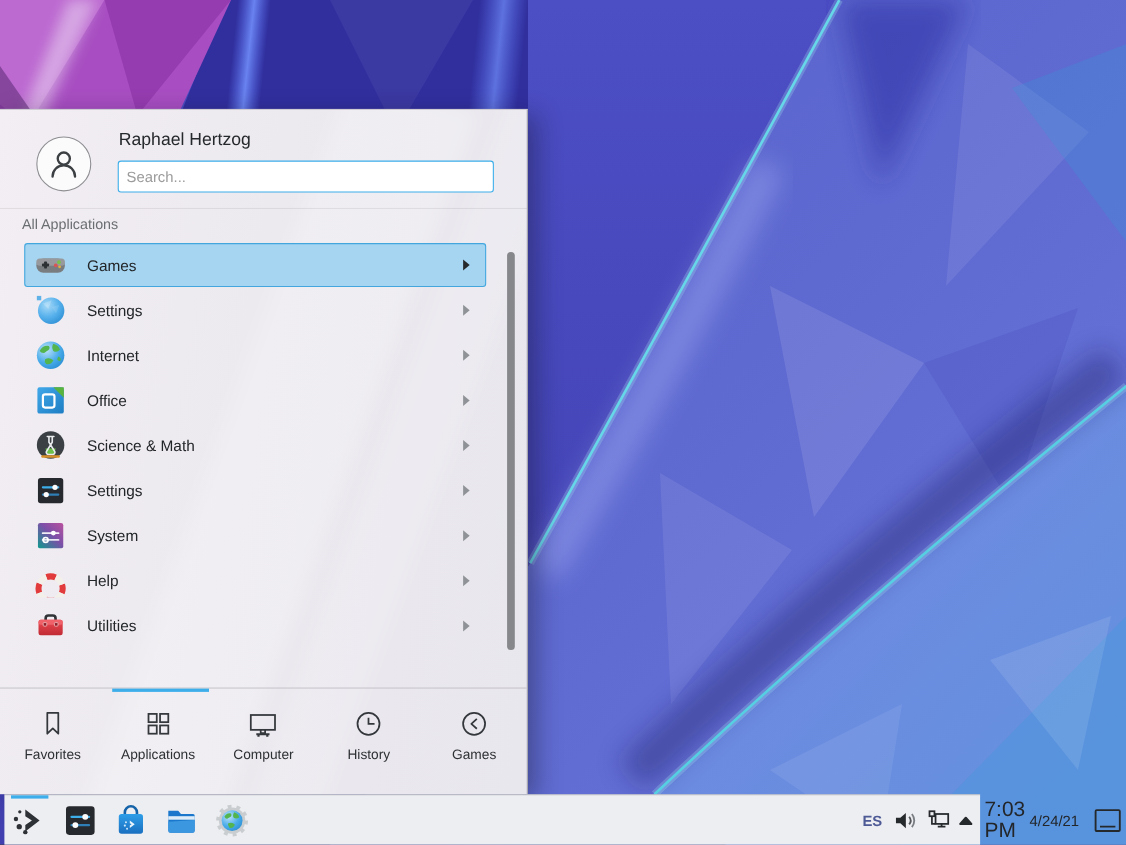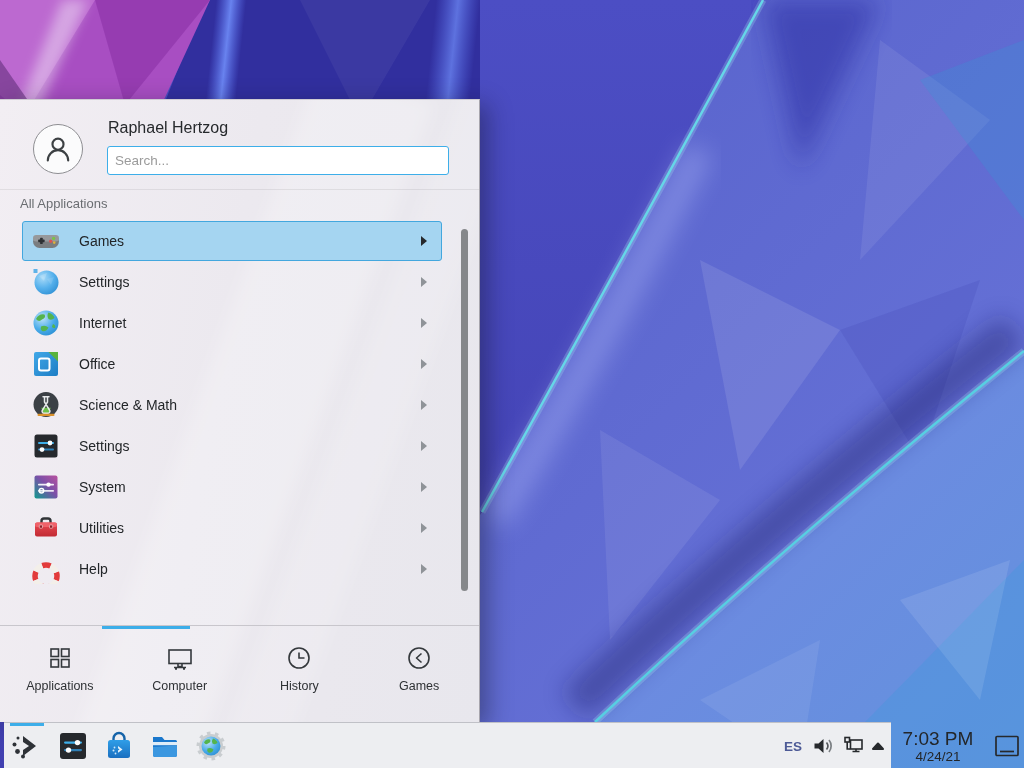--- a/index.html
+++ b/index.html
@@ -52,21 +52,21 @@
   
   #panel{position:absolute;left:4px;top:722px;width:887px;height:46px;background:#edeef1;z-index:3;
     border-top:1px solid rgba(110,110,120,.35);box-sizing:border-box;}
   .task-icon{position:absolute;top:6px;width:34px;height:34px;}
   #task-active-line{position:absolute;left:6px;top:0;width:34px;height:3px;background:#3daee9;}
   .tray-item{position:absolute;top:0;height:46px;display:flex;align-items:center;justify-content:center;}
   #tray-keyboard{left:774px;width:30px;font-size:13.5px;font-weight:bold;color:#4d5a96;}
   #tray-volume{left:806px;width:26px;}
   #tray-network{left:836px;width:26px;}
   #tray-caret{left:864px;width:20px;}
-  #tray-clock{left:891px;width:86px;flex-direction:column;line-height:1;}
+  #tray-clock{left:891px;width:86px;flex-direction:row;line-height:1;}
   #clock-time{font-size:19px;color:#232629;}
   #clock-date{font-size:13.5px;color:#232629;margin-top:2px;}
   #show-desktop{left:989px;width:28px;}
 
   svg{display:block;}
 </style>
 </head>
 <body>
 
 <div id="screen">
@@ -261,51 +261,57 @@
           <circle cx="17.5" cy="12.6" r="2.2" fill="#ffffff"></circle>
           <rect x="7" y="18" width="16" height="1.7" rx=".8" fill="rgba(255,255,255,.85)"></rect>
           <circle cx="10.5" cy="18.8" r="2.2" fill="none" stroke="#ffffff" stroke-width="1.5"></circle>
         </svg>
         <span class="app-label">System</span>
         <span class="arrow"></span>
       </div>
 
       <div class="app-row">
         <svg class="app-icon" viewBox="0 0 30 30">
+          <circle cx="15" cy="22" r="11" fill="none" stroke="#e23b3b" stroke-width="5.5" stroke-dasharray="8.6 8.7" stroke-dashoffset="4.3"></circle>
+          <circle cx="15" cy="22" r="11" fill="none" stroke="#f3efe9" stroke-width="5.5" stroke-dasharray="8.6 8.7" stroke-dashoffset="-4.4"></circle>
+        </svg>
+        <span class="app-label">Help</span>
+        <span class="arrow"></span>
+      </div>
+
+      <div class="app-row">
+        <svg class="app-icon" viewBox="0 0 30 30">
           <defs>
               <linearGradient id="box" x1="0" y1="0" x2="0" y2="1">
             <stop offset="0" stop-color="#ea4a52"></stop>
                 <stop offset="1" stop-color="#c12b34"></stop>
           </linearGradient>
             </defs>
           <path d="M10.5,10 V8 a2.5,2.5 0 0 1 2.5,-2.5 h4 A2.5,2.5 0 0 1 19.5,8 v2" fill="none" stroke="#303336" stroke-width="2.4"></path>
           <rect x="4" y="9.5" width="22" height="14" rx="2" fill="url(#box)"></rect>
           <rect x="4" y="9.5" width="22" height="4.5" rx="2" fill="#f0626a"></rect>
           <rect x="8.3" y="12" width="3.2" height="3.2" rx=".7" fill="#8e1f28" stroke="#f5c9cb" stroke-width=".7"></rect>
           <rect x="18.5" y="12" width="3.2" height="3.2" rx=".7" fill="#8e1f28" stroke="#f5c9cb" stroke-width=".7"></rect>
         </svg>
         <span class="app-label">Utilities</span>
         <span class="arrow"></span>
       </div>
-
-      <div class="app-row">
-        <svg class="app-icon" viewBox="0 0 30 30">
-          <circle cx="15" cy="22" r="11" fill="none" stroke="#e23b3b" stroke-width="5.5" stroke-dasharray="8.6 8.7" stroke-dashoffset="4.3"></circle>
-          <circle cx="15" cy="22" r="11" fill="none" stroke="#f3efe9" stroke-width="5.5" stroke-dasharray="8.6 8.7" stroke-dashoffset="-4.4"></circle>
-        </svg>
-        <span class="app-label">Help</span>
-        <span class="arrow"></span>
-      </div>
     </div>
 
     <div id="scrollbar"></div>
 
     <div id="tabbar">
       <div id="tab-indicator"></div>
       <div class="tabs">
+        <div class="tab">
+          <svg viewBox="0 0 30 30">
+            <path d="M10,5 h10 v19 l-5,-4.8 -5,4.8 Z" fill="none" stroke="#34383c" stroke-width="1.6" stroke-linejoin="round"></path>
+          </svg>
+          <span class="tab-label">Favorites</span>
+        </div>
         <div class="tab">
           <svg viewBox="0 0 30 30">
             <g fill="none" stroke="#34383c" stroke-width="1.6">
               <rect x="6" y="6" width="7.5" height="7.5"></rect>
                 <rect x="16.5" y="6" width="7.5" height="7.5"></rect>
               <rect x="6" y="16.5" width="7.5" height="7.5"></rect>
                 <rect x="16.5" y="16.5" width="7.5" height="7.5"></rect>
             </g>
           </svg>
           <span class="tab-label">Applications</span>

